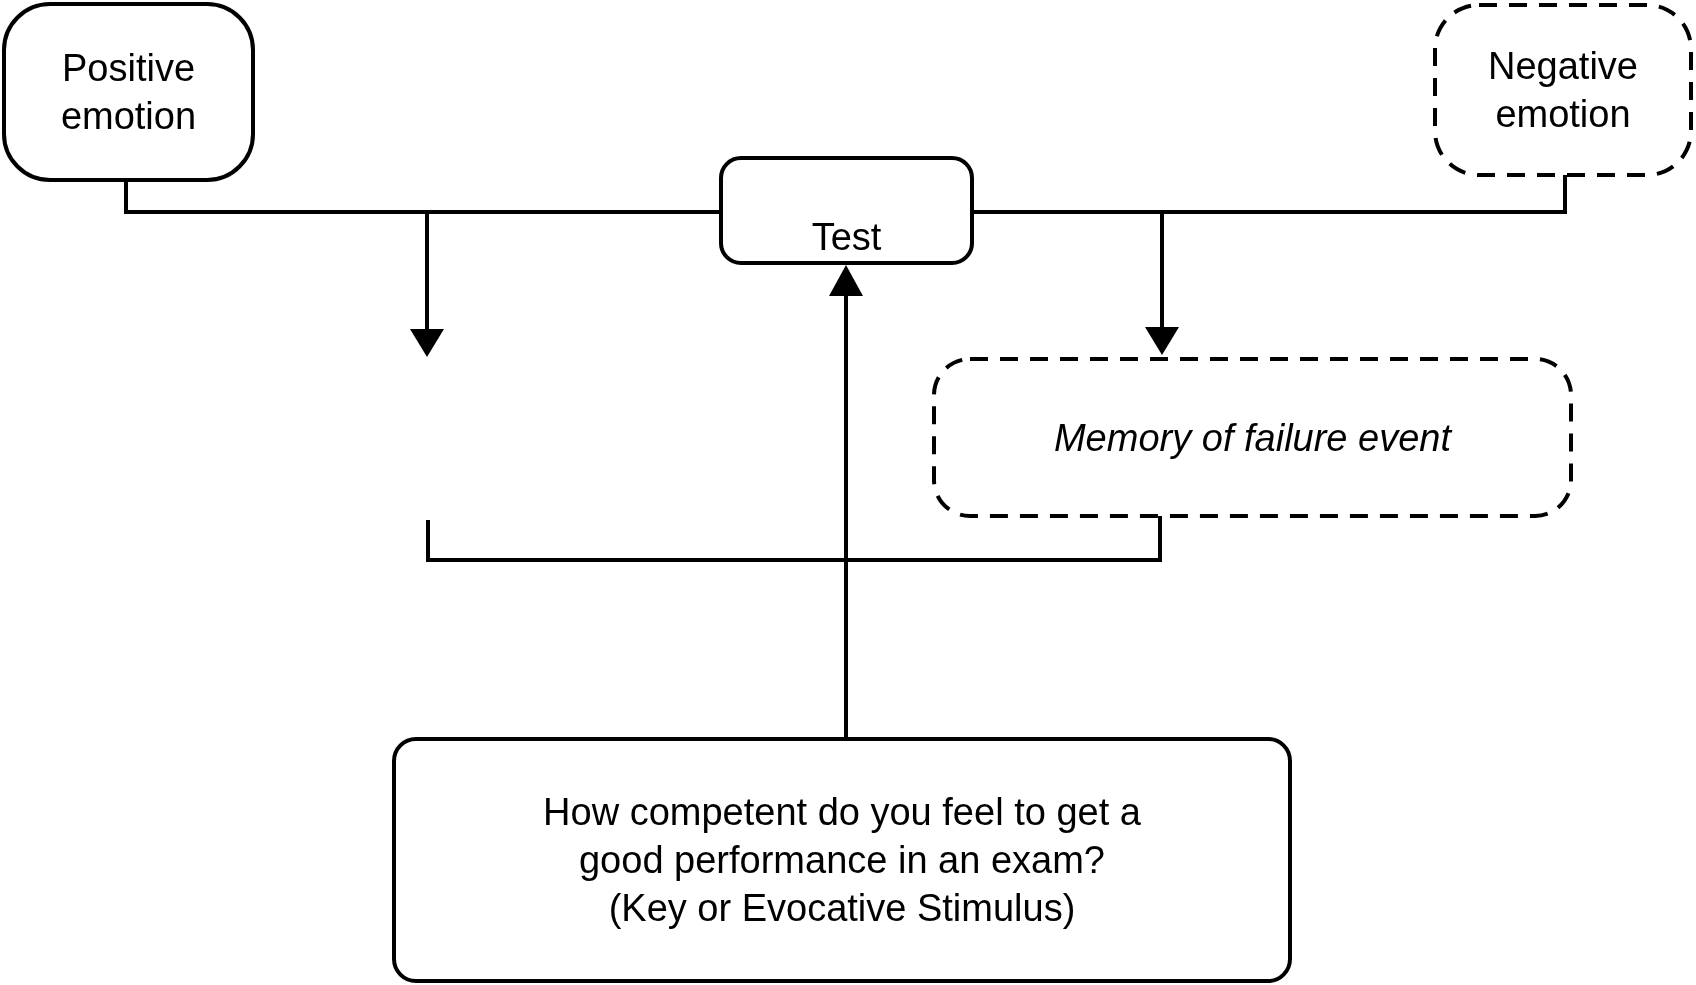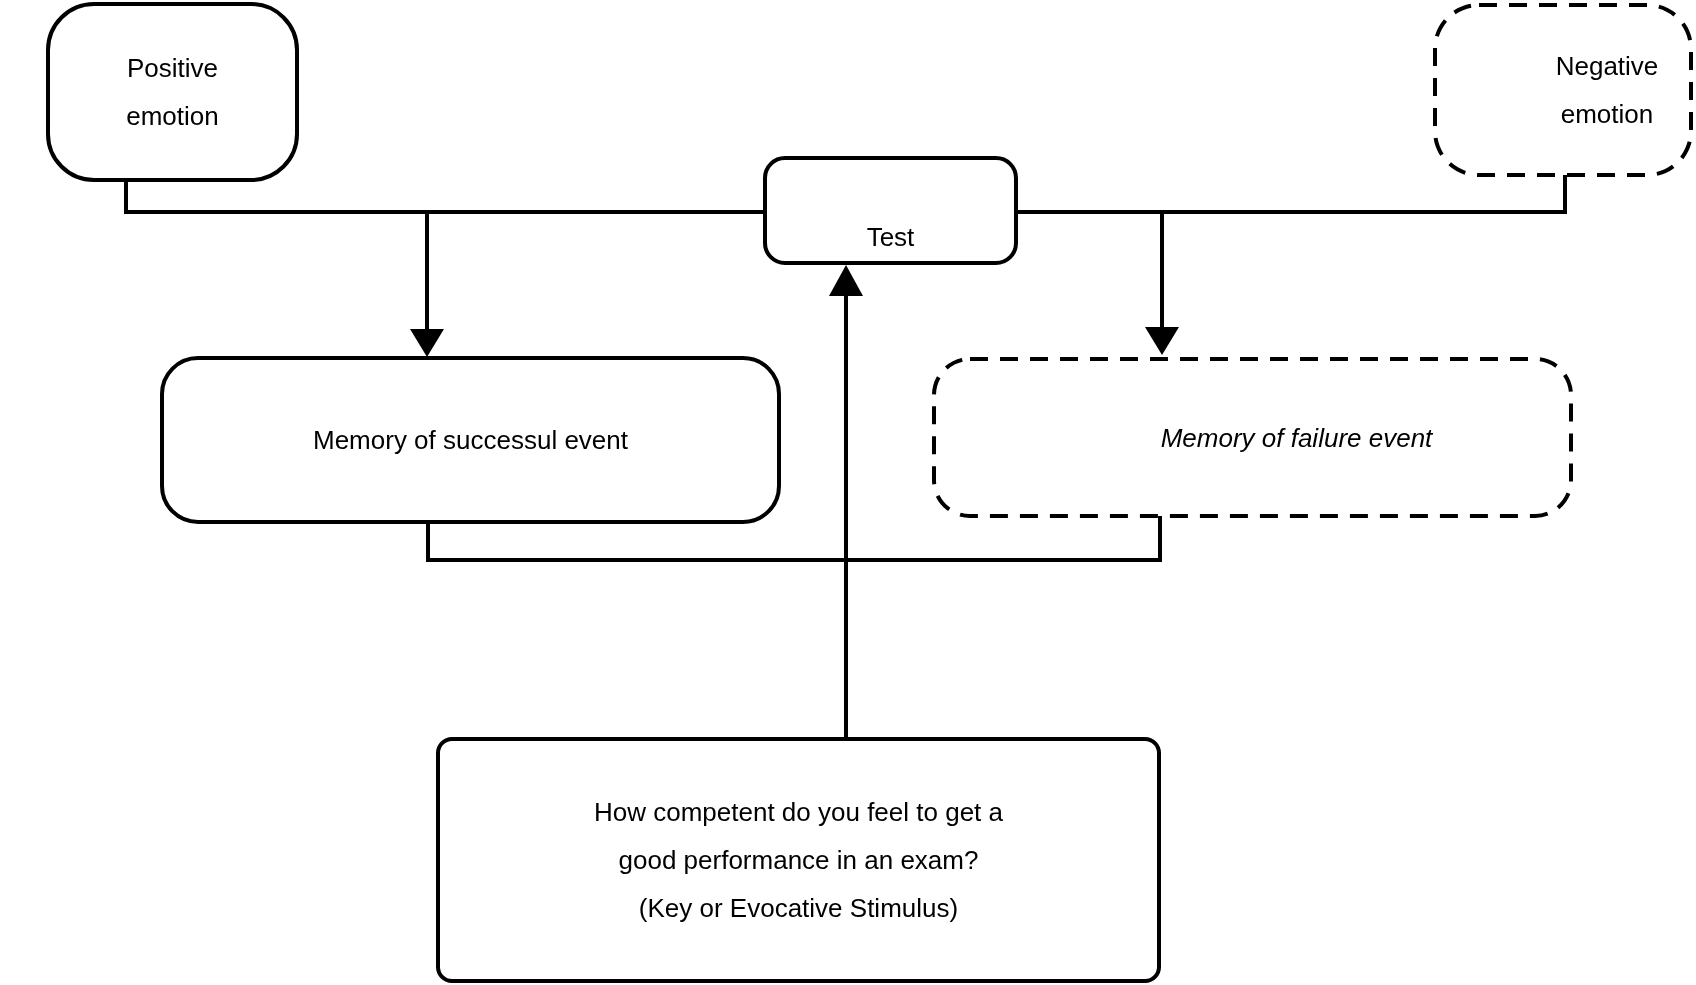--- a/index.html
+++ b/index.html
@@ -37,37 +37,36 @@
     stroke-width: 4;
     stroke-dasharray: 18 12;
   }
   .box {
     position: absolute;
     display: flex;
     align-items: center;
     justify-content: center;
     text-align: center;
     box-sizing: border-box;
-    font-size: 26px;
+    font-size: 38px;
     line-height: 48px;
     white-space: pre-line;
     background: #ffffff;
     border: 4px solid #000000;
-    margin-left: 44px;
   }
   .box.ghost {
     background: transparent;
     border: none;
   }
   #b-pos  { left: 2px;    top: 2px;   width: 253px; height: 180px; border-radius: 48px; }
   #b-neg  { left: 1433px; top: 3px;   width: 260px; height: 174px; }
   #b-test { left: 719px;  top: 156px; width: 255px; height: 109px; border-radius: 22px; align-items: flex-end; }
   #b-succ { left: 116px;  top: 356px; width: 621px; height: 168px; border-radius: 38px; }
   #b-fail { left: 932px;  top: 357px; width: 641px; height: 161px; font-style: italic; }
-  #b-stim { left: 392px;  top: 737px; width: 725px; height: 246px; border-radius: 16px; }
+  #b-stim { left: 392px;  top: 737px; width: 900px; height: 246px; border-radius: 24px; }
 </style>
 </head>
 <body>
 
 <div class="canvas">
 
   <svg class="layer" viewBox="0 0 1696 985" aria-hidden="true">
 
     <line x1="126" y1="178" x2="126" y2="214"></line>
     <line x1="124" y1="212" x2="1567" y2="212"></line>
@@ -97,23 +96,20 @@
 
   <div class="box ghost" id="b-neg">
     <span>Negative
 emotion</span>
   </div>
 
   <div class="box" id="b-test">
     <span>Test</span>
   </div>
 
-  <div class="box" id="b-succ">
-    <span>Memory of successul event</span>
-  </div>
 
   <div class="box ghost" id="b-fail">
     <span>Memory of failure event</span>
   </div>
 
   <div class="box" id="b-stim">
     <span>How competent do you feel to get a
 good performance in an exam?
 (Key or Evocative Stimulus)</span>
   </div>

